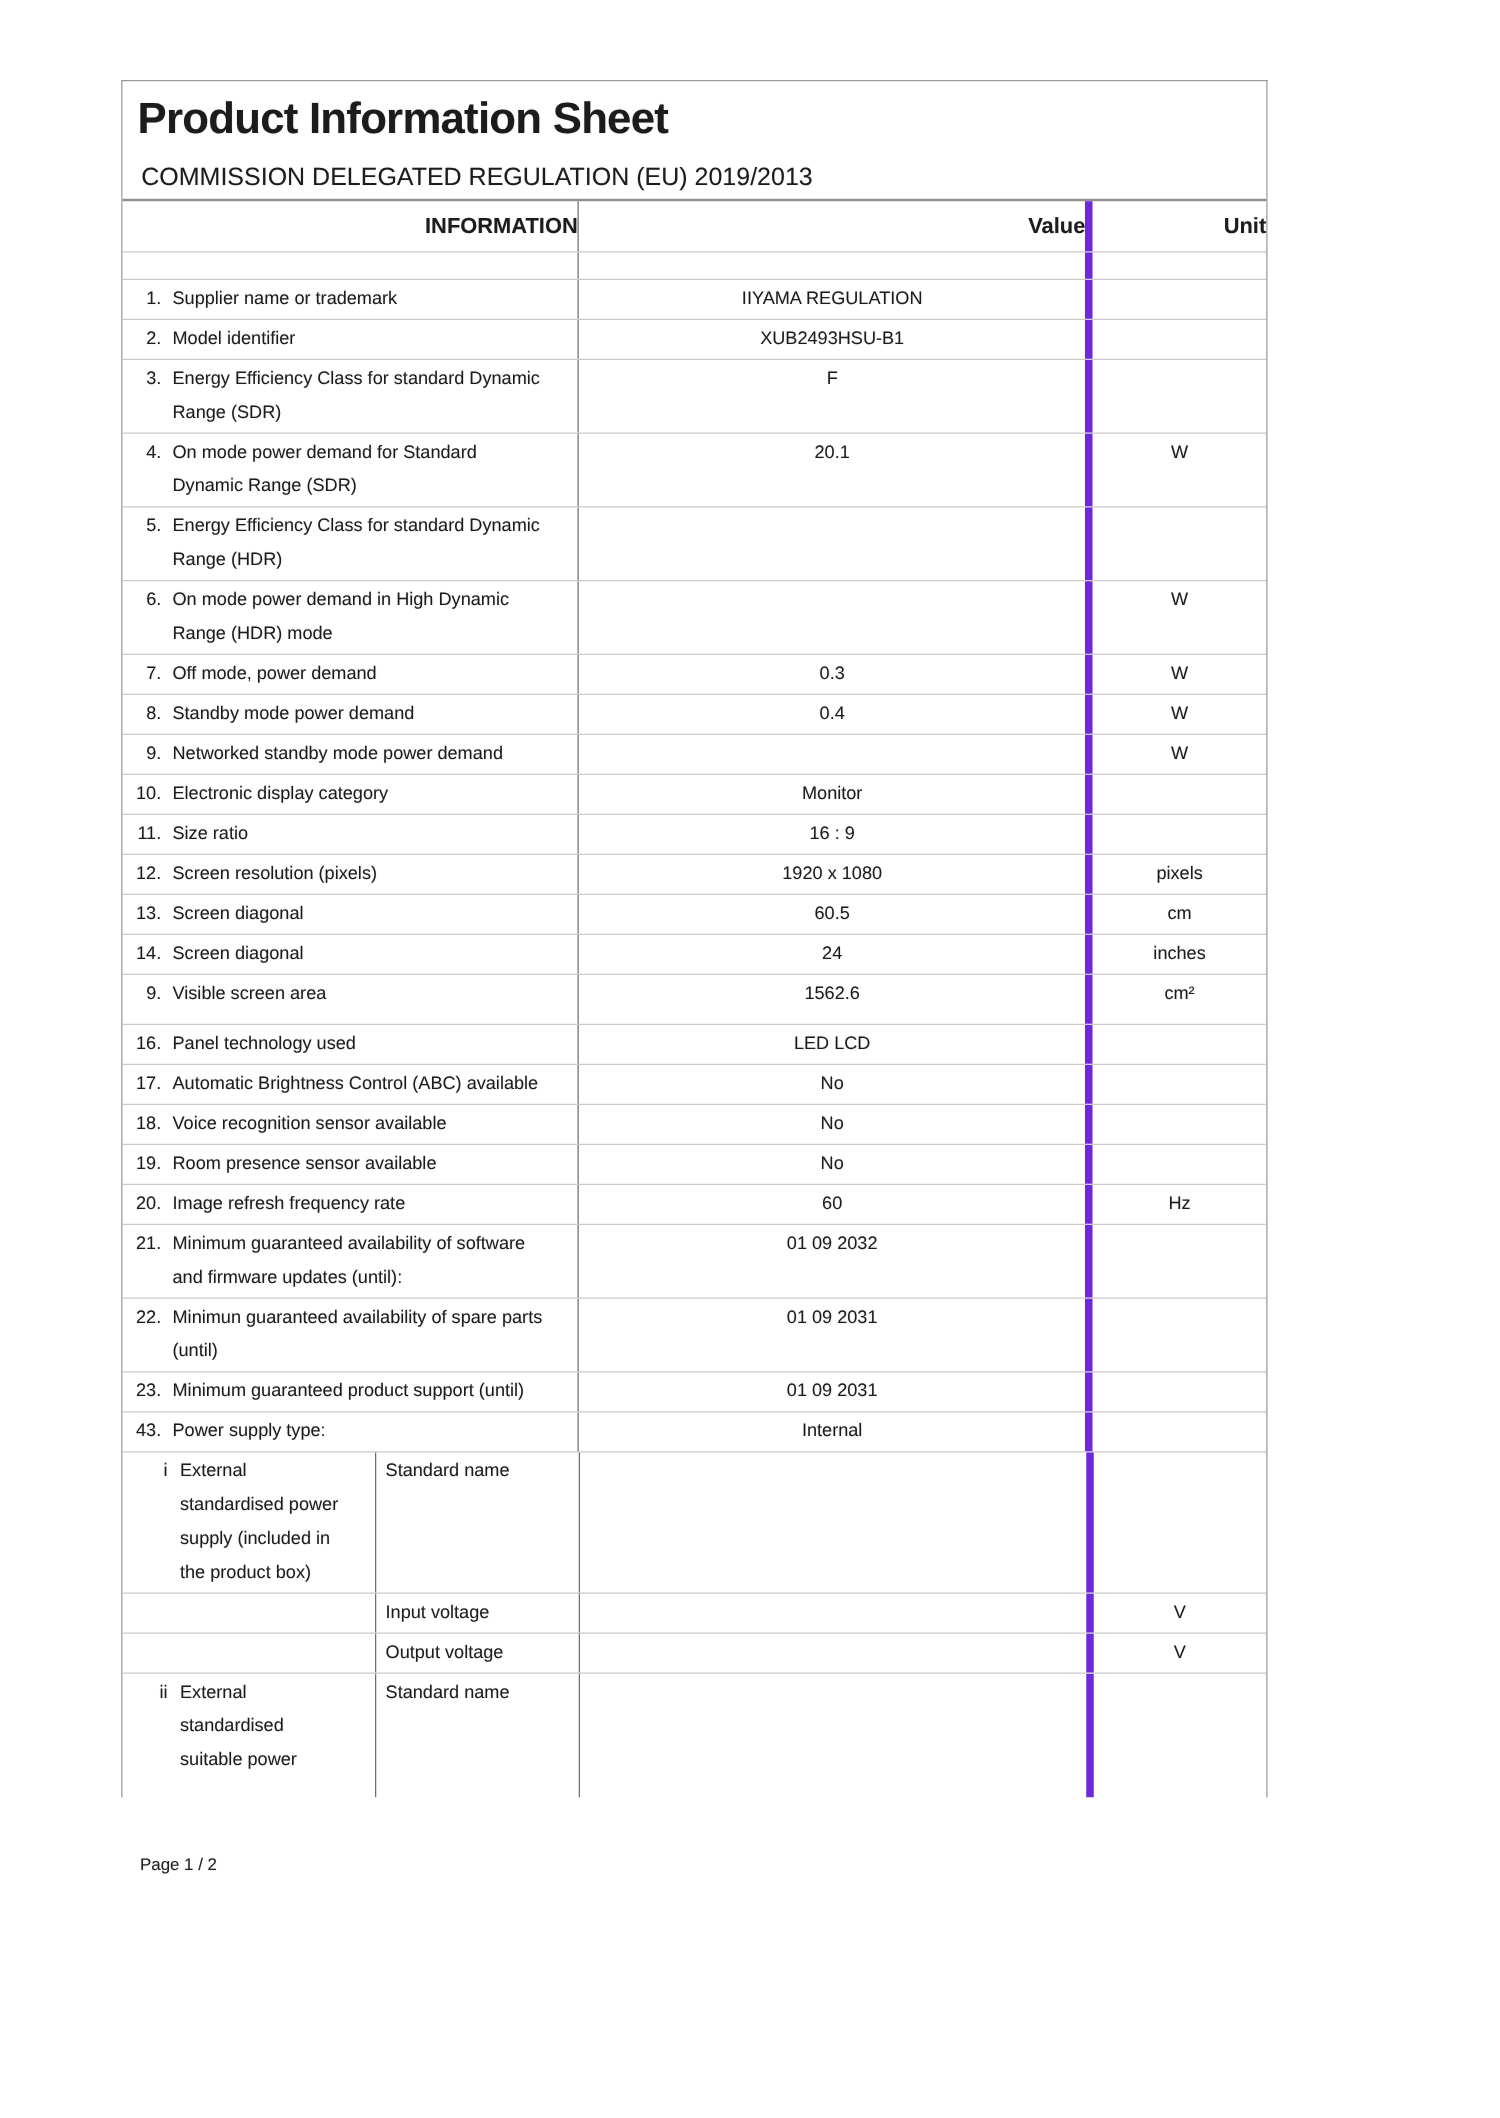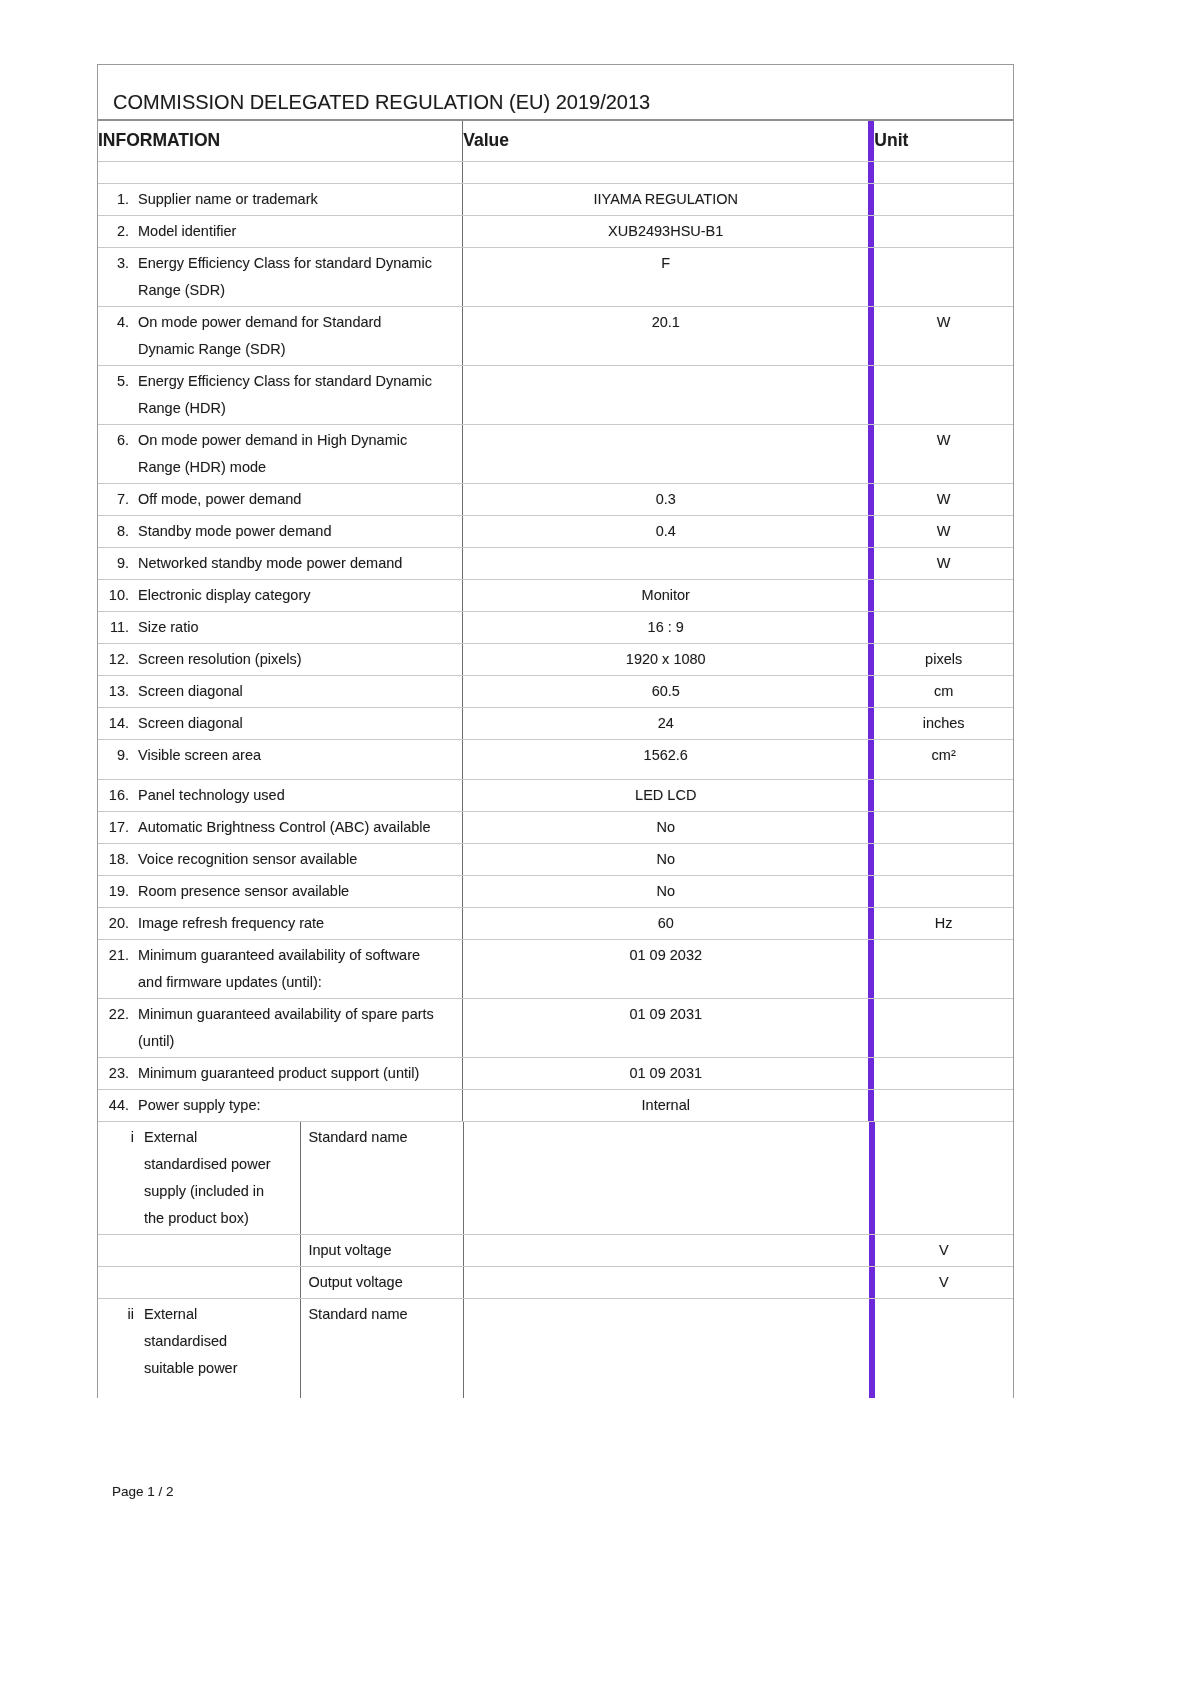--- a/index.html
+++ b/index.html
@@ -22,39 +22,40 @@
   .trow { display:flex; border-top:1px solid #c9c9c9; font-size:14.5px; line-height:27px; }
   .trow:first-child { border-top:none; }
 
   .ci { width:366px; border-right:1px solid #6e6e6e; display:flex; padding:2px 0; }
   .num { width:40px; text-align:right; padding-right:9px; flex-shrink:0; }
   .lbl { width:302px; }
   .cv  { width:412px; border-right:6px solid #6d28d9; text-align:center; padding:2px 4px; }
   .cu  { width:139px; text-align:center; padding:2px 2px; }
 
   .thead { font-weight:bold; font-size:17.5px; }
-  .thead .ci, .thead .cv, .thead .cu { display:block; text-align:left; padding:6px 0 7px 0; }
+  .thead .ci, .thead .cv, .thead .cu { display:block; text-align:right; padding:6px 0 7px 0; }
 
   .sp .ci, .sp .cv, .sp .cu { height:21px; }
 
   
   .cis { width:366px; border-right:1px solid #6e6e6e; display:flex; }
   .subleft { width:203px; display:flex; padding:2px 0; }
   .subnum { width:46px; text-align:right; padding-right:10px; flex-shrink:0; }
   .sublbl { width:132px; }
   .subname { width:163px; border-left:1px solid #6e6e6e; padding:2px 0 2px 7px; }
   .cut { height:100px; overflow:hidden; }
 
   .footer { position:absolute; left:112px; top:1484px; font-size:13.5px; }
 </style>
 </head>
 <body>
 
 <div class="sheet">
   <div class="titlebox">
+    <div class="title">Product Information Sheet</div>
     <div class="subtitle">COMMISSION DELEGATED REGULATION (EU) 2019/2013</div>
   </div>
 
   <div class="tbl">
 
     <div class="trow thead">
       <div class="ci">INFORMATION</div>
       <div class="cv">Value</div>
       <div class="cu">Unit</div>
     </div>
@@ -267,21 +268,21 @@
       <div class="ci">
           <span class="num">23.</span>
           <span class="lbl">Minimum guaranteed product support (until)</span>
         </div>
       <div class="cv">01 09 2031</div>
       <div class="cu"></div>
     </div>
 
     <div class="trow">
       <div class="ci">
-          <span class="num">44.</span>
+          <span class="num">43.</span>
           <span class="lbl">Power supply type:</span>
         </div>
       <div class="cv">Internal</div>
       <div class="cu"></div>
     </div>
 
     <div class="trow">
       <div class="cis">
         <div class="subleft">
           <span class="subnum">i</span>

